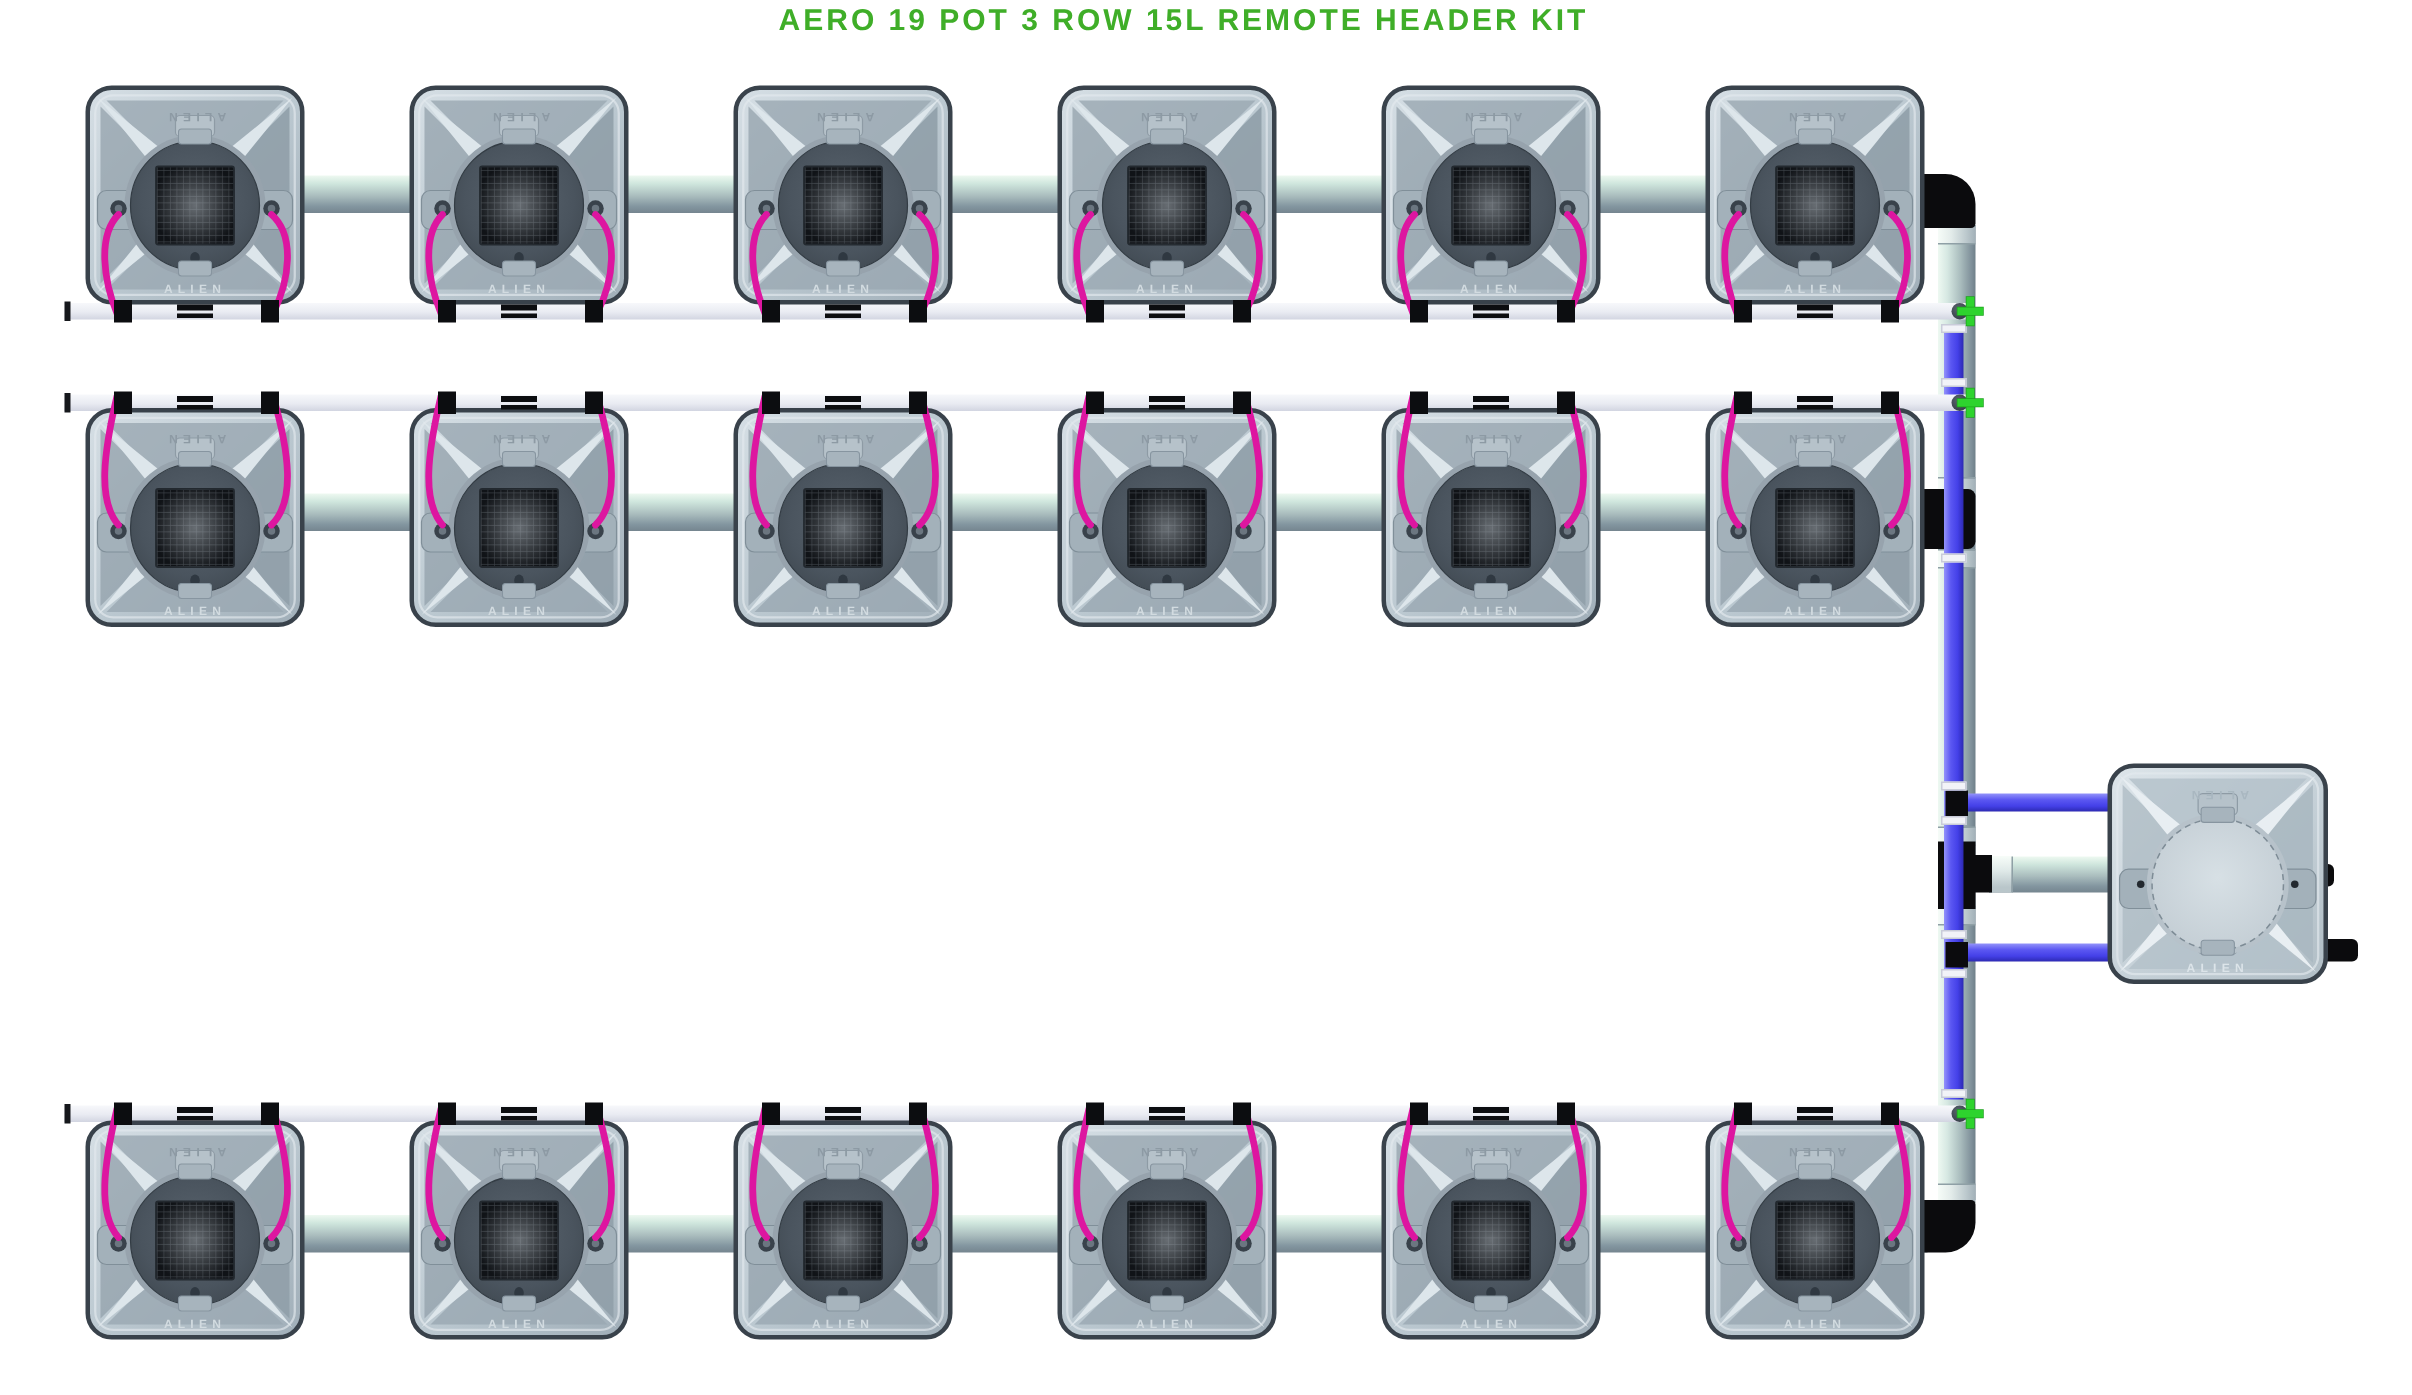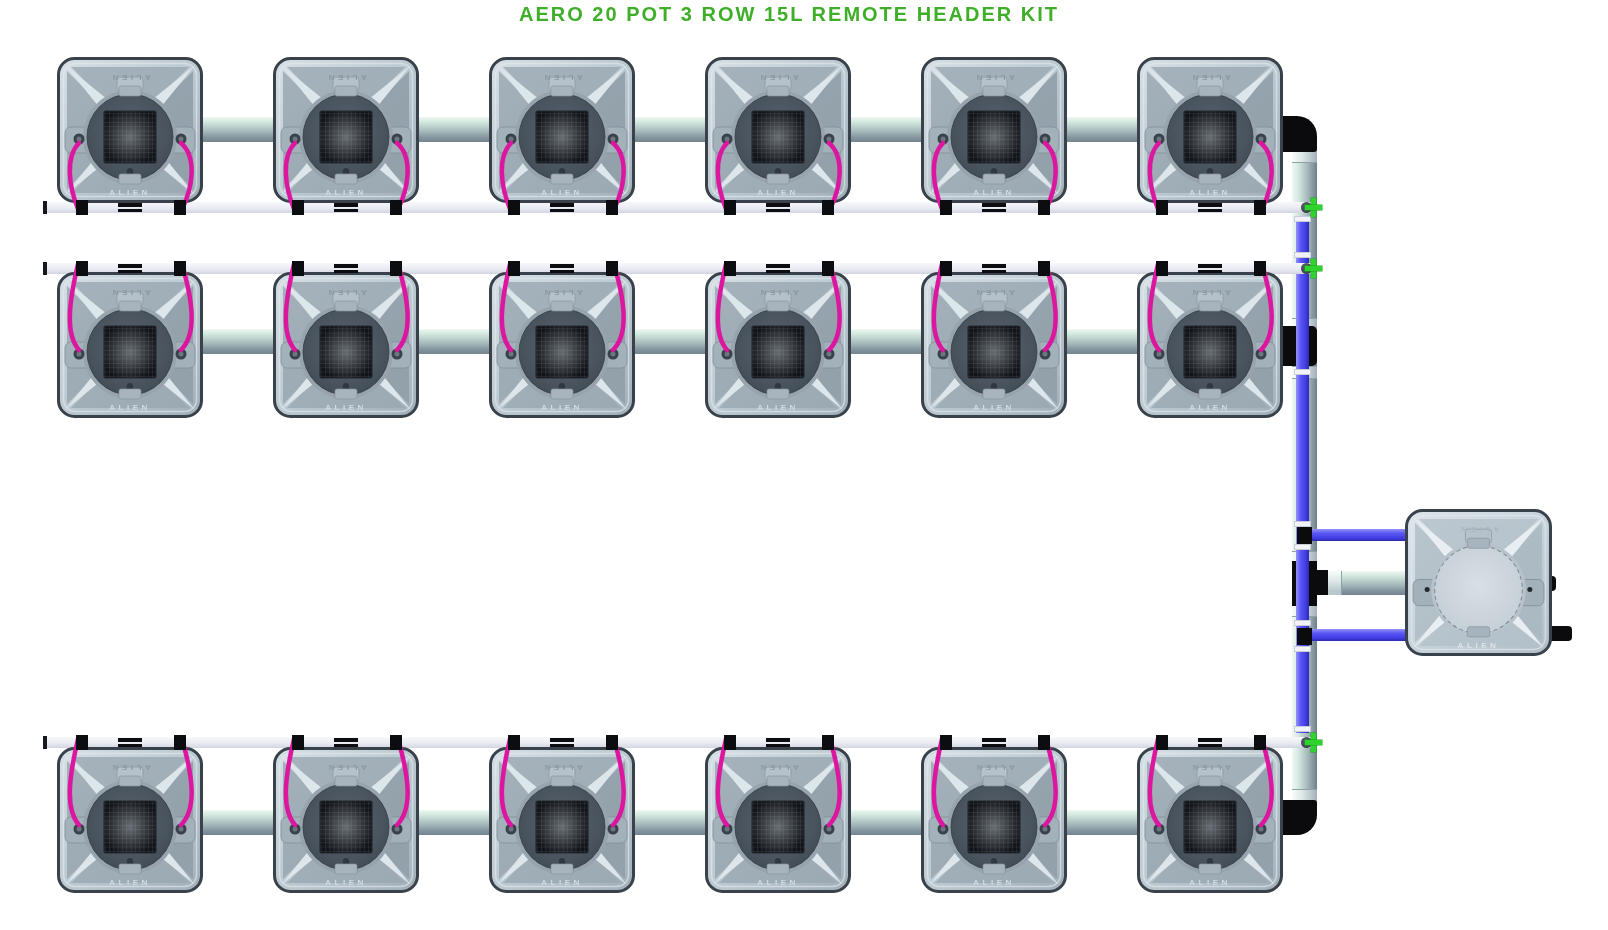--- a/index.html
+++ b/index.html
@@ -24,21 +24,21 @@
   .fit-circle{background:radial-gradient(circle at 40% 35%,#5a646e,#39424b 70%);border-radius:50%;z-index:7;}
   .green-clip{background:#2ed32e;box-shadow:0 0 0 0.5px #1da31d;z-index:8;}
   .vessel{z-index:6;}
   .vessel svg{overflow:visible;display:block;}
   .tank-port{background:#0b0b0d;z-index:5;}
 </style>
 </head>
 <body>
 
 <div id="canvas">
-  <div id="title" style="color: rgb(63, 174, 40);">AERO 20 POT 3 ROW 15L REMOTE HEADER KIT</div>
+  <div id="title" style="color: rgb(63, 174, 40);">AERO 19 POT 3 ROW 15L REMOTE HEADER KIT</div>
   <div id="diagram">
       <div class="abs feed-pipe" style="left: 120px; top: 117px; width: 1165px; height: 25px;"></div>
       <div class="abs white-pipe" style="left: 43px; top: 202px; width: 1269px; height: 11px;"></div>
       <div class="abs endcap" style="left: 43px; top: 201px; width: 4px; height: 13px;"></div>
       <div class="abs vessel" style="left: 57px; top: 57px;">
         <svg width="146" height="146" viewBox="0 0 146 146">
   <rect x="1.5" y="1.5" width="143" height="143" rx="16" fill="url(#gBody)" stroke="#39424b" stroke-width="3"></rect>
   <polygon points="14,10 132,10 94,48 52,48" fill="#9aa8b2" opacity="0.8"></polygon>
   <polygon points="52,98 94,98 132,136 14,136" fill="#9aa8b2" opacity="0.8"></polygon>
   <polygon points="10,14 48,52 48,94 10,132" fill="#909ea8" opacity="0.7"></polygon>

